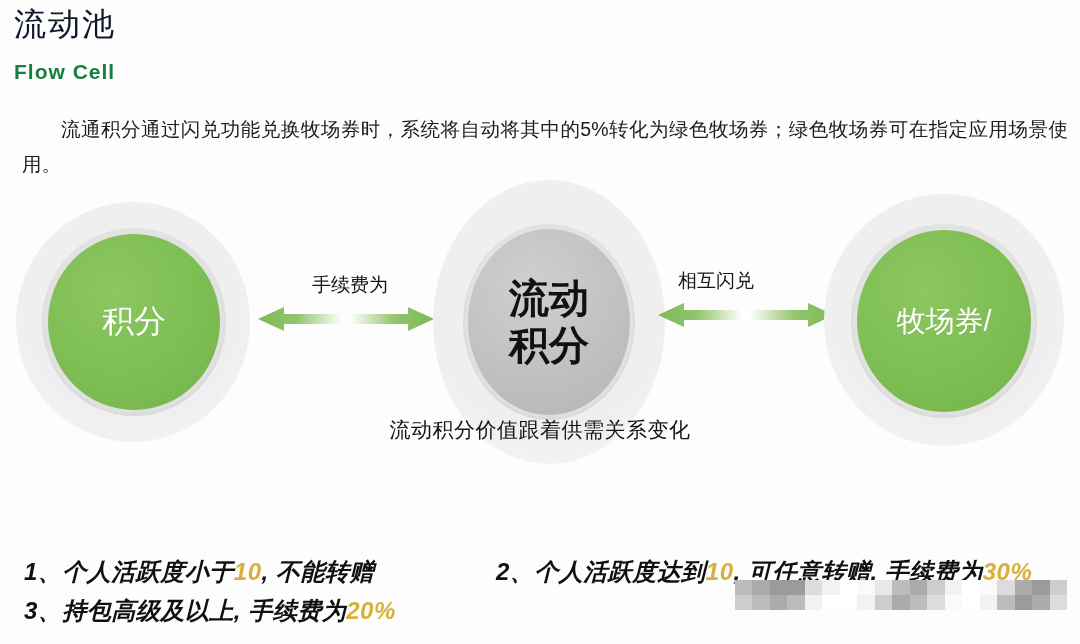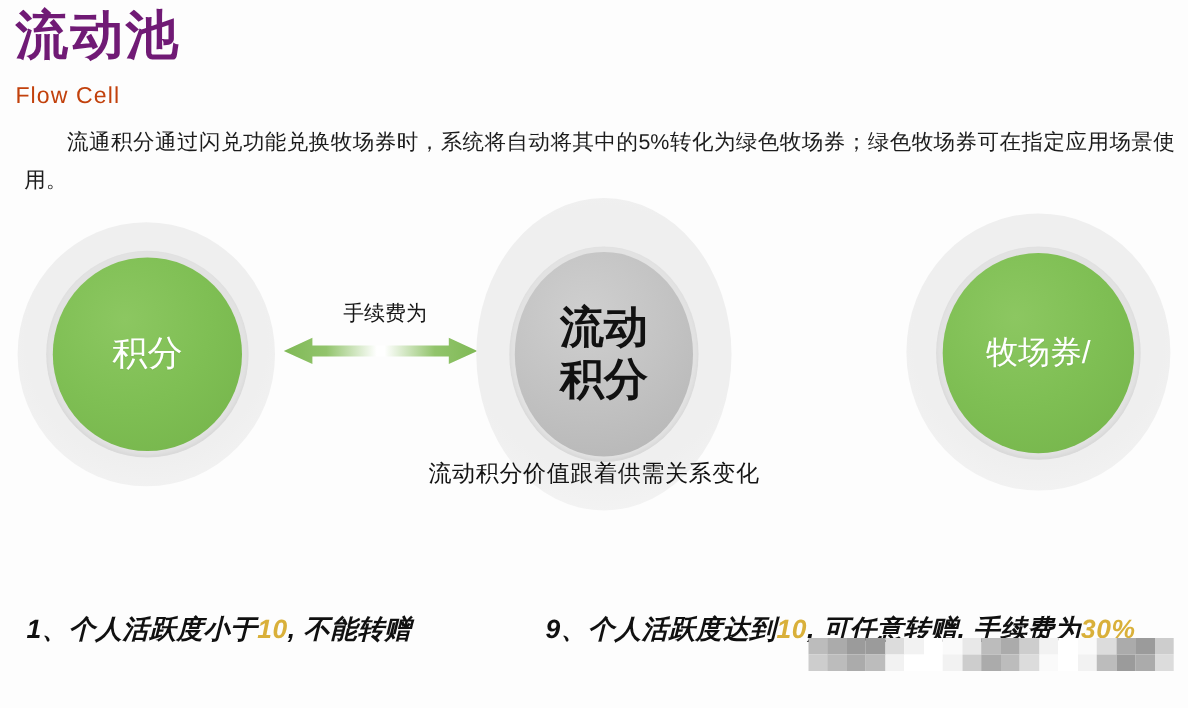--- a/index.html
+++ b/index.html
@@ -8,26 +8,26 @@
     background:#ffffff;
     font-family:"Liberation Sans","DejaVu Sans",sans-serif;
     overflow:hidden;
     position:relative;
   }
   .page{position:relative;width:1080px;height:644px;overflow:hidden;background:#fdfdfd;}
 
   
   .title{
     position:absolute;left:14px;top:8px;
-    font-size:48px;font-weight:700;color:#701a75;
+    font-size:32px;font-weight:400;color:#0f172a;
     letter-spacing:2px;line-height:1.05;
   }
   .subtitle{
-    position:absolute;left:14px;top:76px;
-    font-size:21px;color:#c2410c;letter-spacing:1px;font-weight:400;
+    position:absolute;left:14px;top:60px;
+    font-size:21px;color:#15803d;letter-spacing:1px;font-weight:700;
   }
 
   
   .intro{
     position:absolute;left:22px;top:112px;width:1046px;
     font-size:19.5px;color:#1c1c1c;line-height:1.78;
     text-indent:2em;text-align:justify;
   }
 
   
@@ -158,40 +158,57 @@
       <div class="halo"></div>
       <div class="ring"></div>
       <div class="disc gray">
         <span>
           <span>流动</span><br>
           <span>积分</span>
         </span>
       </div>
     </div>
 
+    <div class="arrow-group" id="arrow-right">
+      <div class="arrow-label">相互闪兑</div>
+      <svg class="arrow-svg" width="176" height="28" viewBox="0 0 176 28">
+        <defs>
+          <linearGradient id="gradR" x1="0" y1="0" x2="1" y2="0">
+            <stop offset="0%" stop-color="#7fb955"></stop>
+            <stop offset="22%" stop-color="#92c46c"></stop>
+            <stop offset="48%" stop-color="#ffffff"></stop>
+            <stop offset="52%" stop-color="#ffffff"></stop>
+            <stop offset="78%" stop-color="#92c46c"></stop>
+            <stop offset="100%" stop-color="#7fb955"></stop>
+          </linearGradient>
+        </defs>
+        <polygon fill="url(#gradR)" points="0,14 26,2 26,9 150,9 150,2 176,14 150,26 150,19 26,19 26,26"></polygon>
+      </svg>
+    </div>
 
     <div class="node" id="node-coupon">
       <div class="halo"></div>
       <div class="ring"></div>
       <div class="disc green">
         <span>
           <span>牧场券/</span><br>
         </span>
       </div>
     </div>
 
     <div class="caption">流动积分价值跟着供需关系变化</div>
   </div>
 
 
   <div class="rules">
     <div class="rule" id="rule-1"><span>1、个人活跃度小于</span><span class="hl">10</span><span>, 不能转赠</span></div>
 
-    <div class="rule" id="rule-2"><span>9、个人活跃度达到</span><span class="hl">10</span><span>, 可任意转赠, 手续费为</span><span class="hl">30%</span></div>
-
+    <div class="rule" id="rule-2"><span>2、个人活跃度达到</span><span class="hl">10</span><span>, 可任意转赠, 手续费为</span><span class="hl">30%</span></div>
+
+    <div class="rule" id="rule-3"><span>3、持包高级及以上, 手续费为</span><span class="hl">20%</span></div>
   </div>
 
   <div class="mosaic">
       <i style="background: rgb(188, 188, 188);"></i>
       <i style="background: rgb(171, 171, 171);"></i>
       <i style="background: rgb(155, 155, 155);"></i>
       <i style="background: rgb(155, 155, 155);"></i>
       <i style="background: rgb(220, 220, 220);"></i>
       <i style="background: rgb(242, 242, 242);"></i>
       <i style="background: rgb(255, 255, 255);"></i>

